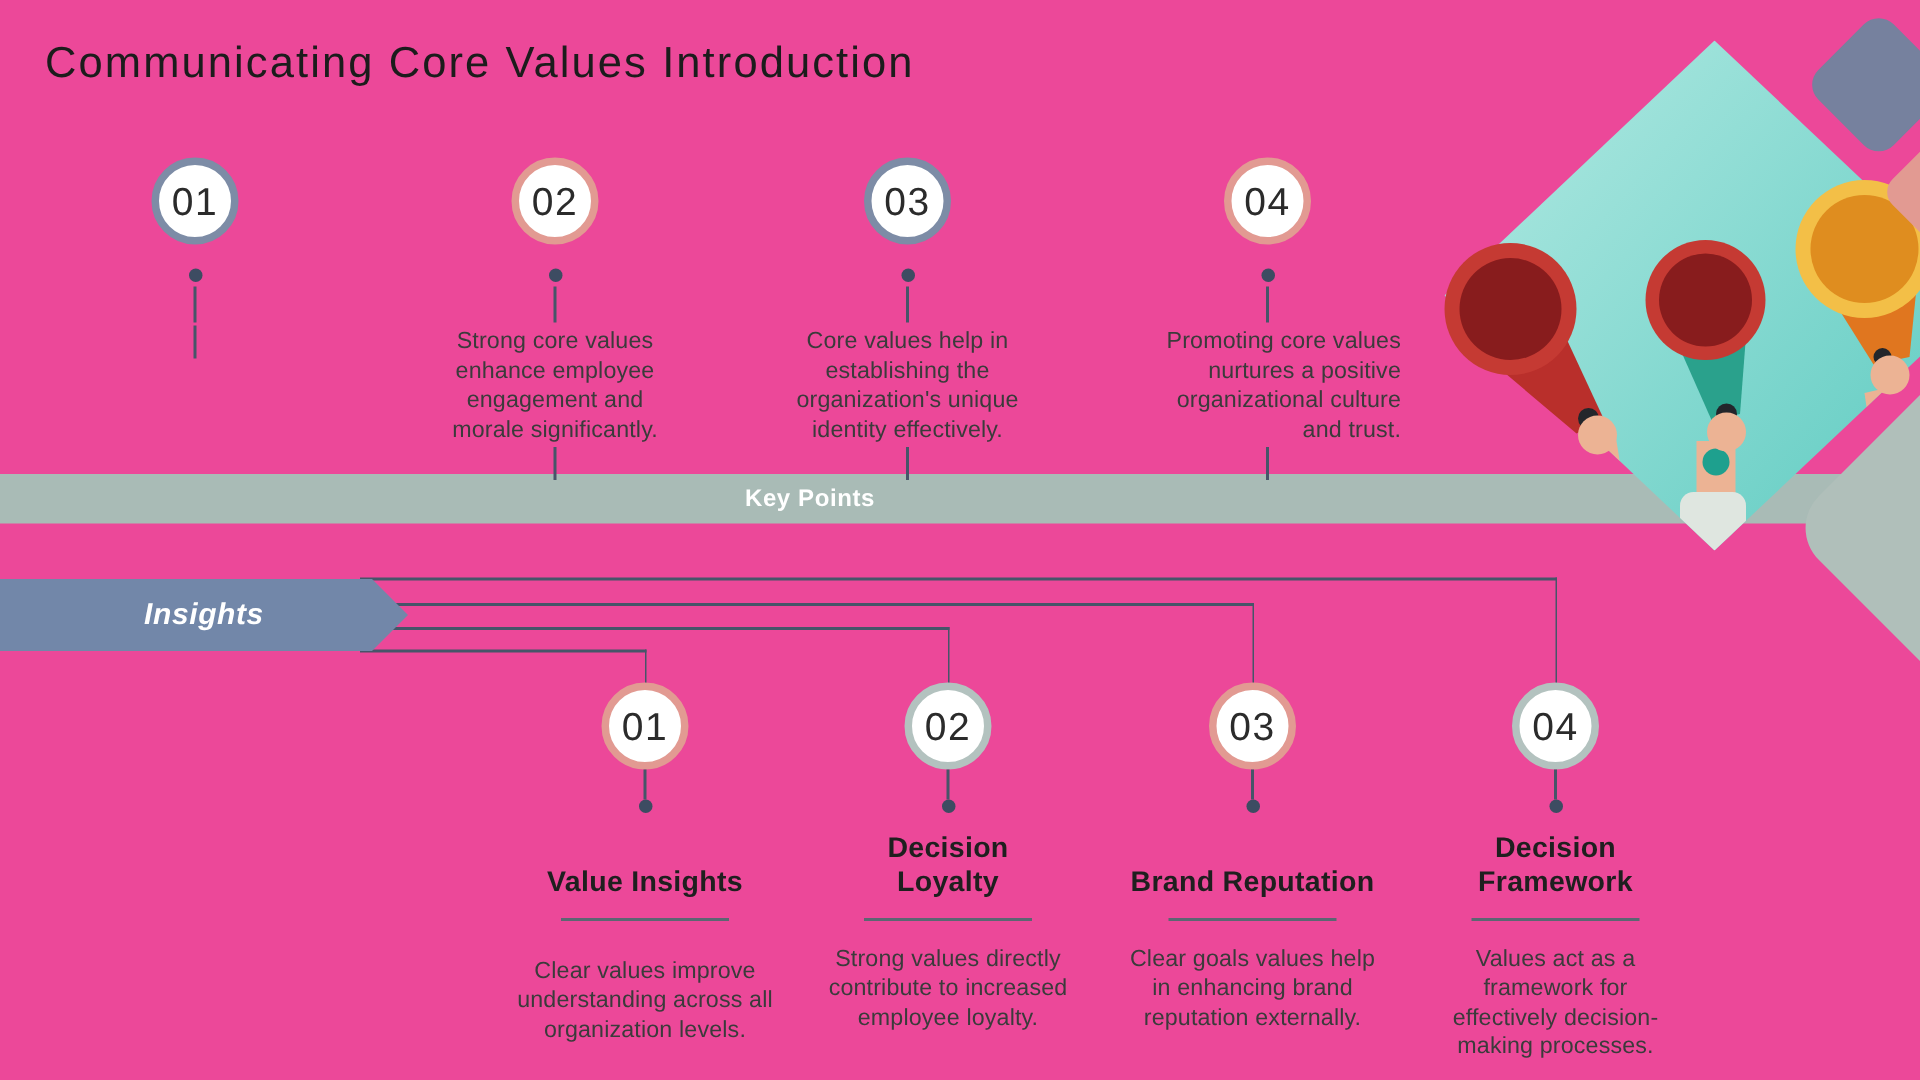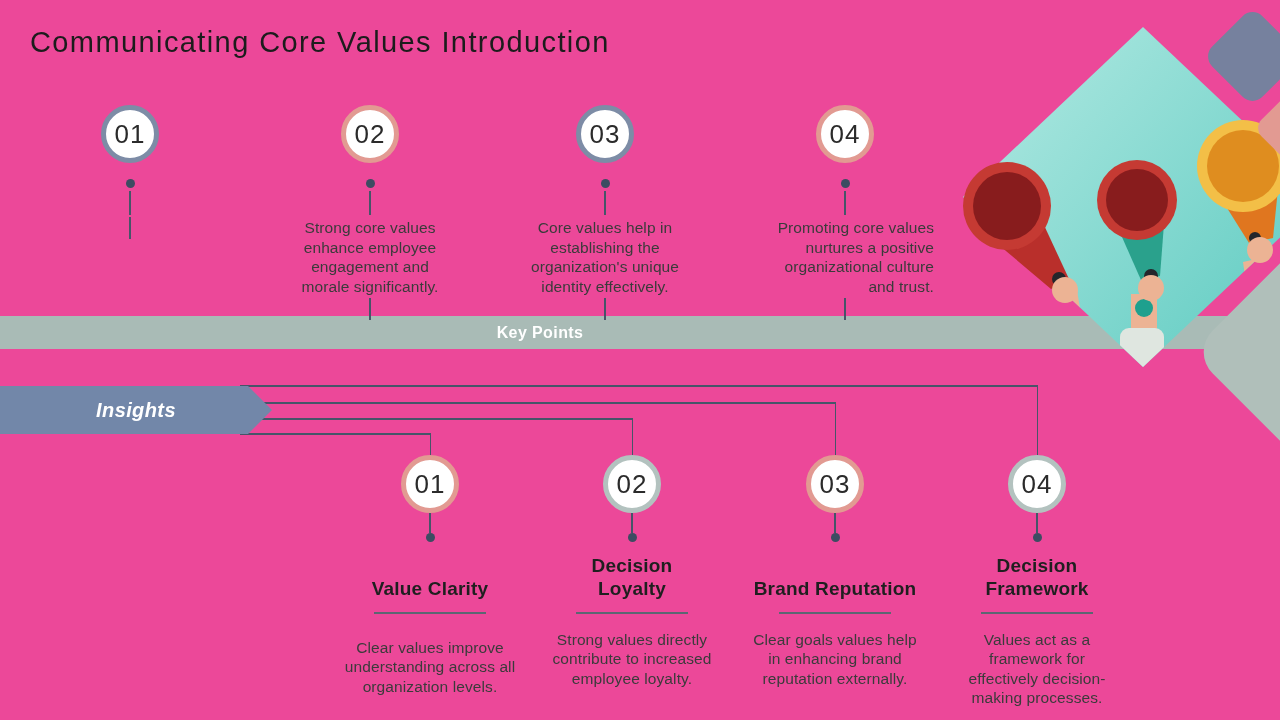--- a/index.html
+++ b/index.html
@@ -162,21 +162,21 @@
   <div class="vdrop" style="left:834.5px;top:402px;height:56px;"></div>
   <div class="vdrop" style="left:1036.5px;top:385px;height:73px;"></div>
 
   <div class="in-col" style="left:325px;">
     <div class="num-circle" data-ring="salmon">
       <span>01</span>
     </div>
     <div class="vline l1"></div>
     <div class="dot"></div>
     <div class="in-title">
-      <span>Value Clarity</span>
+      <span>Value Insights</span>
       <span></span>
     </div>
     <div class="in-rule"></div>
     <div class="desc" style="max-width:175px;margin-top:24px;">Clear values improve understanding across all organization levels.</div>
   </div>
   <div class="in-col" style="left:527px;">
     <div class="num-circle" data-ring="sage">
       <span>02</span>
     </div>
     <div class="vline l1"></div>

